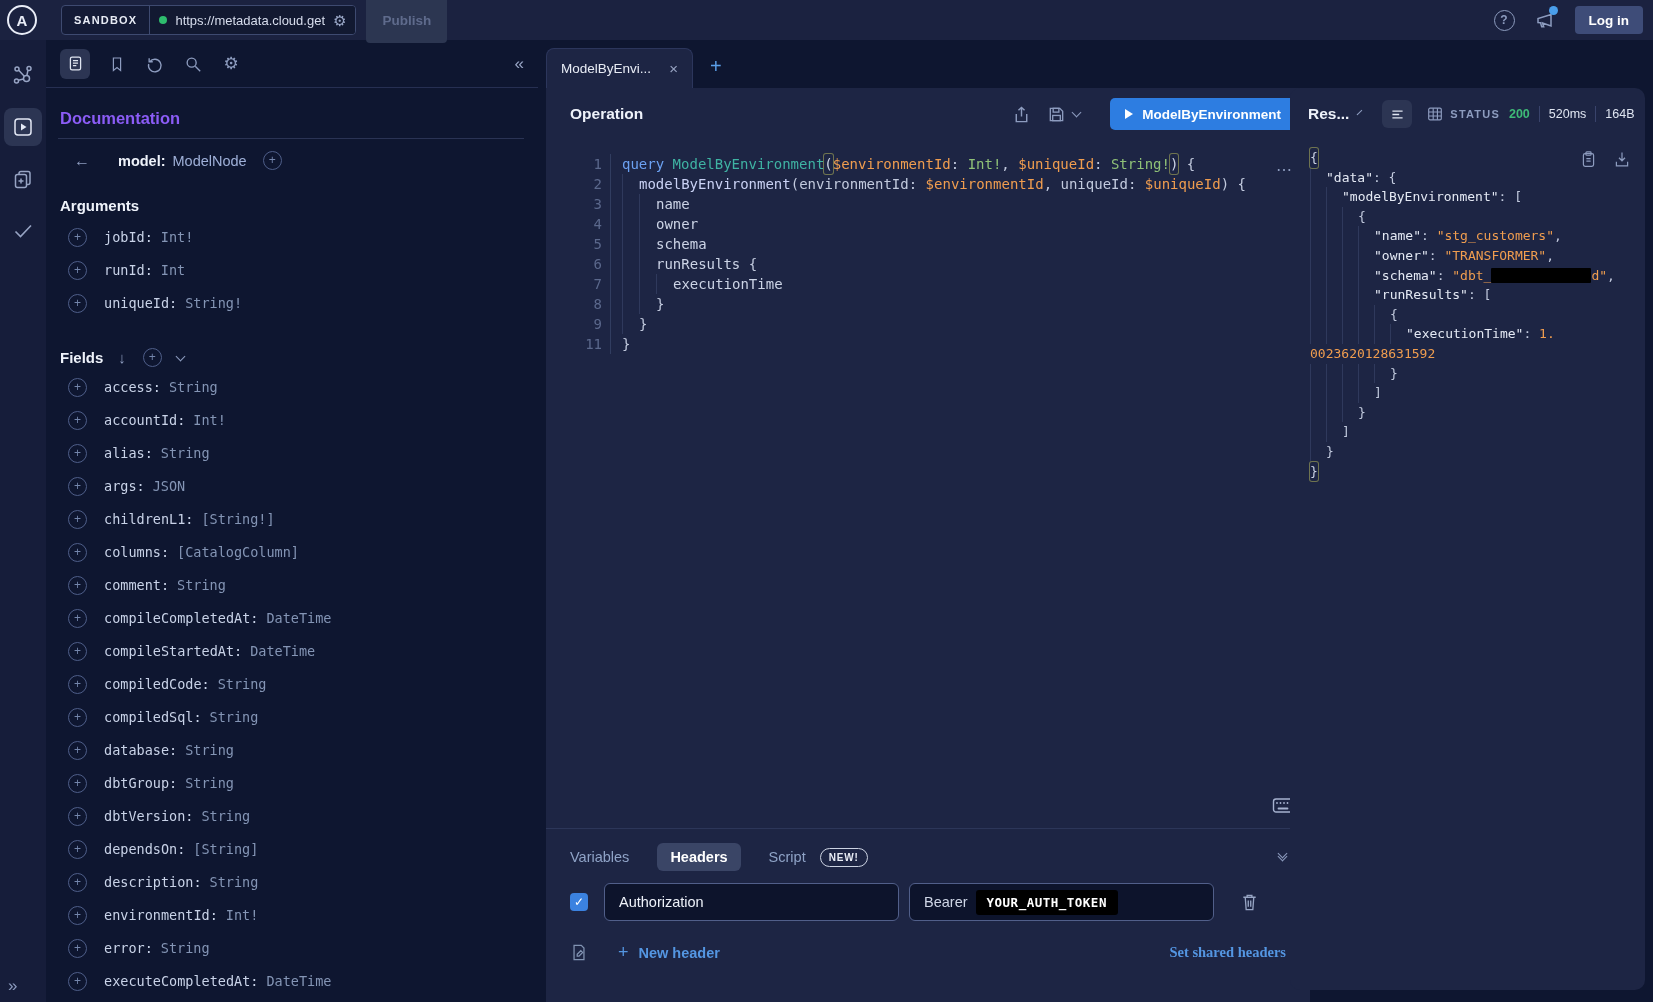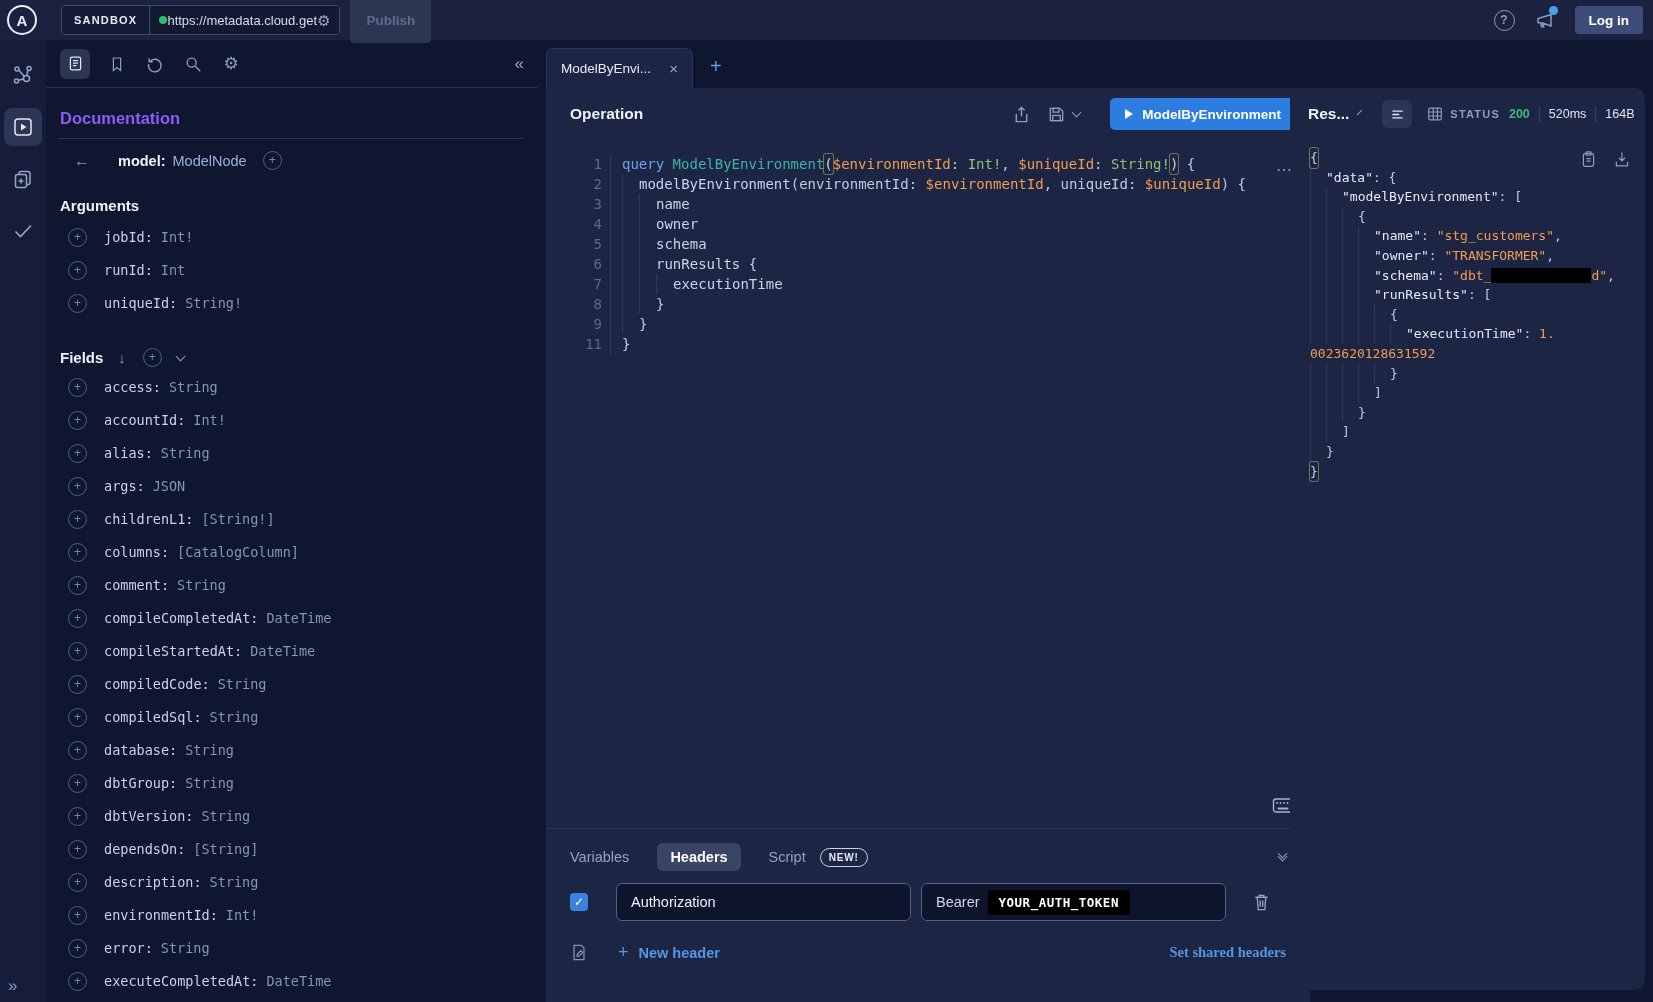--- a/index.html
+++ b/index.html
@@ -11,21 +11,21 @@
   .topbar { position:absolute; left:0; top:0; width:1653px; height:40px; background:#1b2240;
             display:flex; align-items:center; z-index:5; }
   .logo { width:30px; height:30px; border:2px solid #e9edf7; border-radius:50%; margin-left:7px;
           display:flex; align-items:center; justify-content:center; color:#e9edf7;
           font-weight:bold; font-size:15px; }
   .sandbox-group { display:flex; align-items:center; height:30px; margin-left:24px;
                    border:1px solid #3e4a70; border-radius:4px; overflow:hidden; background:#141b36; }
   .sandbox-label { padding:0 12px; font-size:11px; font-weight:bold; letter-spacing:1.2px;
                    color:#e8ecf5; align-self:stretch; display:flex; align-items:center; }
   .sb-divider { width:1px; align-self:stretch; background:#3e4a70; }
-  .url-seg { display:flex; align-items:center; padding:0 9px; height:100%; background:#121931; }
+  .url-seg { display:flex; align-items:center; gap:8px; padding:0 9px; height:100%; background:#121931; }
   .green-dot { width:8px; height:8px; border-radius:50%; background:#2ebd6e; }
   .url-text { color:#d7dded; font-size:13px; max-width:170px; overflow:hidden; white-space:nowrap; }
   .gear { color:#9aa7c7; font-size:15px; line-height:1; }
   .publish-btn { margin-left:10px; height:46px; padding:0 16px; border-radius:4px; background:#2c3651;
                  color:#5f6b8c; font-size:13.5px; font-weight:bold; display:flex; align-items:center; }
   .topbar-right { margin-left:auto; display:flex; align-items:center; gap:20px; padding-right:10px; }
   .help-circle { width:21px; height:21px; border:1.6px solid #8d9cbf; border-radius:50%; color:#8d9cbf;
                  font-size:12px; font-weight:bold; display:flex; align-items:center; justify-content:center; }
   .mega-wrap { position:relative; color:#8d9cbf; }
   .mega-dot { position:absolute; right:-3px; top:-4px; width:9px; height:9px; border-radius:50%; background:#4a9eea; }
@@ -115,21 +115,21 @@
   .btab.active { background:#3a4566; color:#fff; font-weight:bold; padding:6px 13px; border-radius:6px; }
   .new-badge { margin-left:14px; border:1.5px solid #ccd3e2; border-radius:10px; color:#e8ecf5;
                font-size:10px; font-weight:bold; letter-spacing:0.8px; padding:3px 8px; }
   .dbl-chev { margin-left:auto; display:flex; flex-direction:column; gap:0px; }
   .dbl-chev .chev { margin-top:-4px; }
   .hdr-row { margin:8px 24px 0; height:38px; display:flex; align-items:center; }
   .checkbox { width:18px; height:18px; background:#3b82e0; border-radius:4px; color:#fff; font-size:12px;
               display:flex; align-items:center; justify-content:center; }
   .hdr-input { height:38px; background:#0d142c; border:1px solid #515f8a; border-radius:6px;
                display:flex; align-items:center; padding:0 14px; color:#eef2fa; font-size:14.5px; }
-  .hdr-key { width:295px; margin-left:28px; }
+  .hdr-key { width:295px; margin-left:16px; }
   .hdr-val { width:305px; margin-left:10px; color:#cfd6e6; }
   .token-box { margin-left:8px; background:#000; border-radius:3px; padding:5px 11px; color:#fff;
                font-family:"DejaVu Sans Mono",monospace; font-size:12.5px; font-weight:bold;
                letter-spacing:0.5px; white-space:nowrap; }
   .trash-wrap { margin-left:26px; color:#97a5c4; }
   .foot-row { margin:21px 24px 0; display:flex; align-items:center; }
   .file-edit { color:#8193b2; }
   .link-blue { color:#5496e2; font-size:14.5px; font-weight:600; }
   .new-hdr { display:flex; align-items:center; gap:10px; margin-left:30px; }
   .plus-blue { color:#5496e2; font-size:18px; font-weight:400; }

